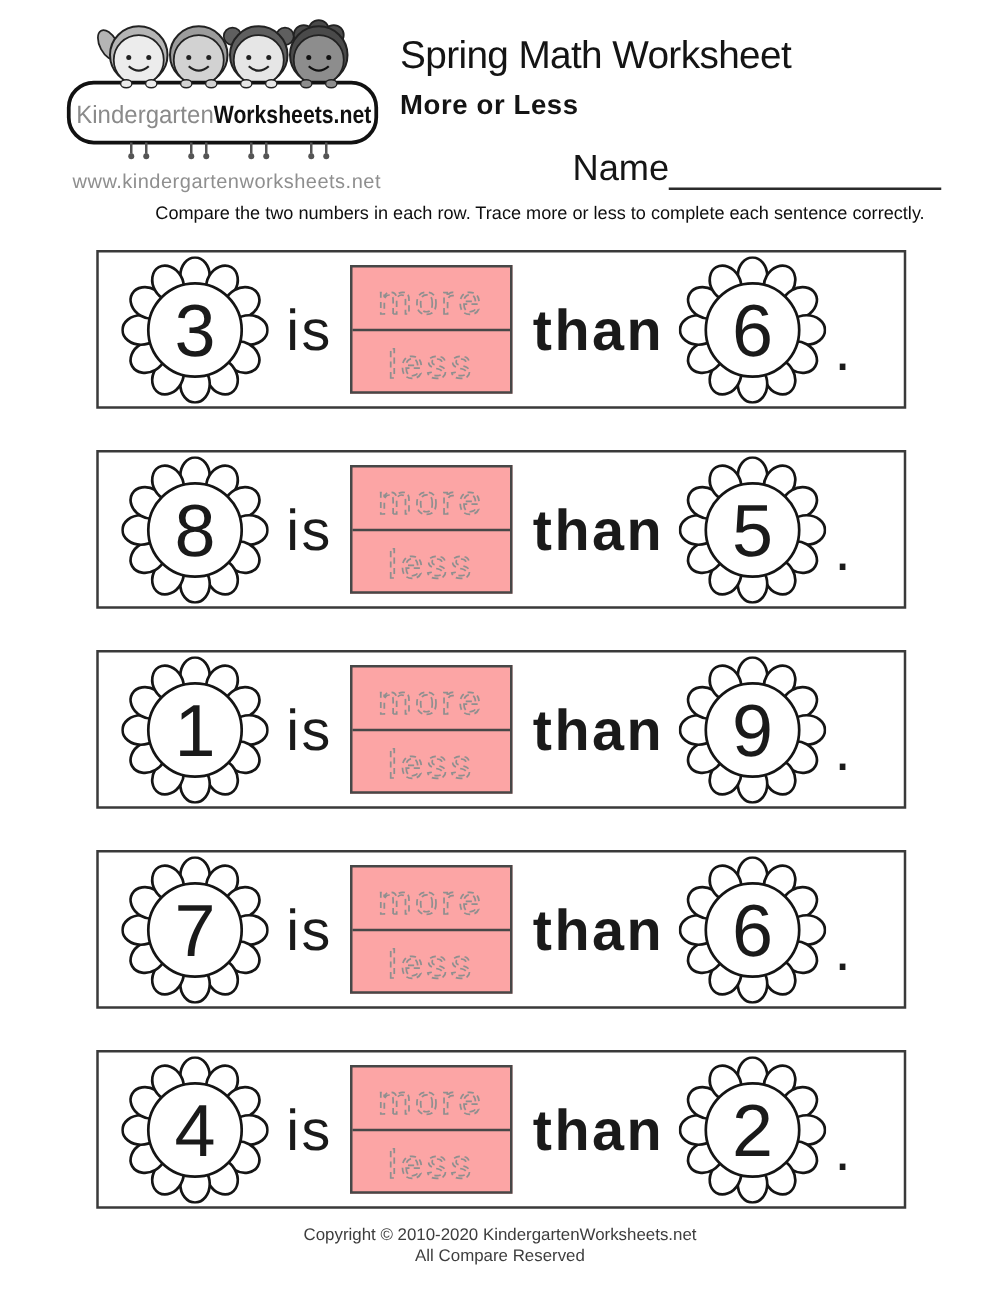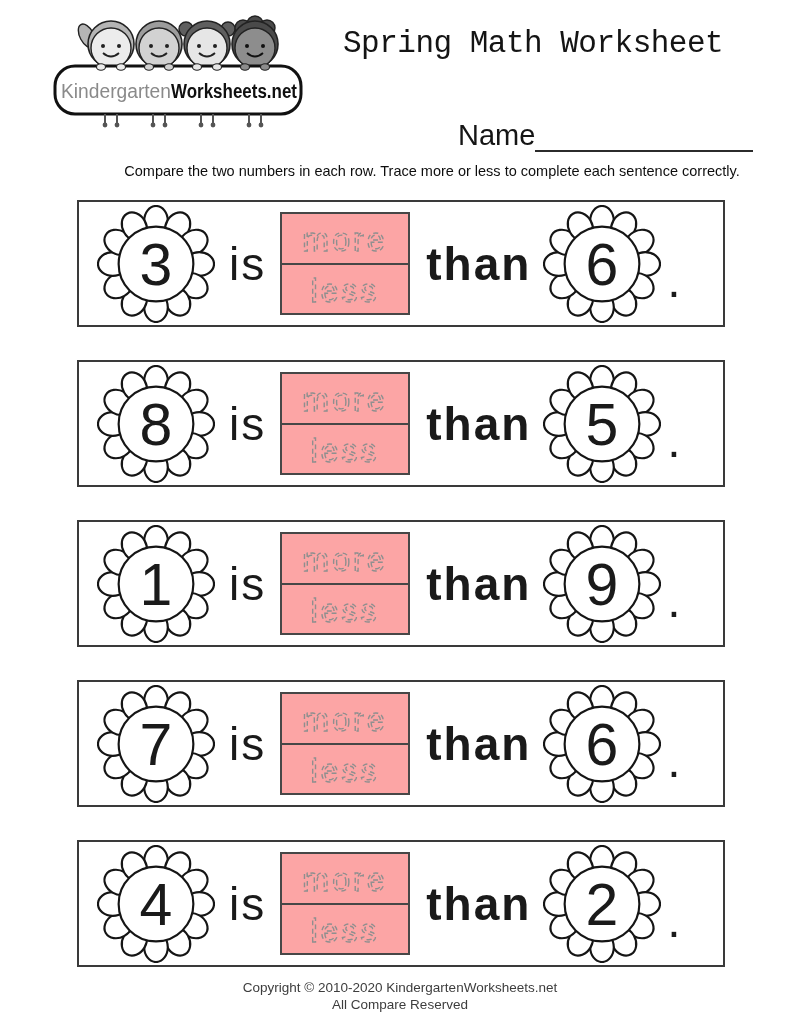--- a/index.html
+++ b/index.html
@@ -3,21 +3,21 @@
 <meta charset="utf-8">
 <style>
   html,body{margin:0;padding:0;background:#fff;}
   .page{position:relative;width:800px;height:1035px;background:#fff;
         font-family:"Liberation Sans",sans-serif;color:#111;overflow:hidden;}
 
   
   .logo-block{position:absolute;left:52px;top:14px;width:260px;}
   .logo-url{margin-top:2px;margin-left:6px;font-size:16px;color:#8f8f8f;letter-spacing:.4px;}
 
-  .title-block{position:absolute;left:343px;top:26px;font-family:Liberation Mono, monospace;}
+  .title-block{position:absolute;left:320px;top:26px;}
   .title{font-size:31px;letter-spacing:-.5px;font-weight:400;color:#141414;}
   .subtitle{margin-top:9px;font-size:22px;font-weight:700;letter-spacing:.5px;color:#141414;}
 
   .name-row{position:absolute;left:458px;top:118px;display:flex;align-items:flex-end;}
   .name-label{font-size:29px;color:#151515;}
   .name-line{width:218px;height:32px;border-bottom:2.5px solid #2b2b2b;}
 
   .instructions{position:absolute;top:163px;left:0;width:100%;text-align:center;
                 font-size:14.5px;color:#0e0e0e;margin-left:32px;}
 
@@ -133,24 +133,26 @@
         <circle cx="52" cy="111" r="2.4"></circle>
           <circle cx="64" cy="111" r="2.4"></circle>
         <circle cx="100" cy="111" r="2.4"></circle>
           <circle cx="112" cy="111" r="2.4"></circle>
         <circle cx="148" cy="111" r="2.4"></circle>
           <circle cx="160" cy="111" r="2.4"></circle>
         <circle cx="196" cy="111" r="2.4"></circle>
           <circle cx="208" cy="111" r="2.4"></circle>
       </g>
     </svg>
+    <div class="logo-url">www.kindergartenworksheets.net</div>
   </div>
 
   <div class="title-block">
     <div class="title">Spring Math Worksheet</div>
+    <div class="subtitle">More or Less</div>
   </div>
 
   <div class="name-row">
     <span class="name-label">Name</span>
     <span class="name-line"></span>
   </div>
 
   <div class="instructions">Compare the two numbers in each row. Trace more or less to complete each sentence correctly.</div>
 
   <div class="rows">

